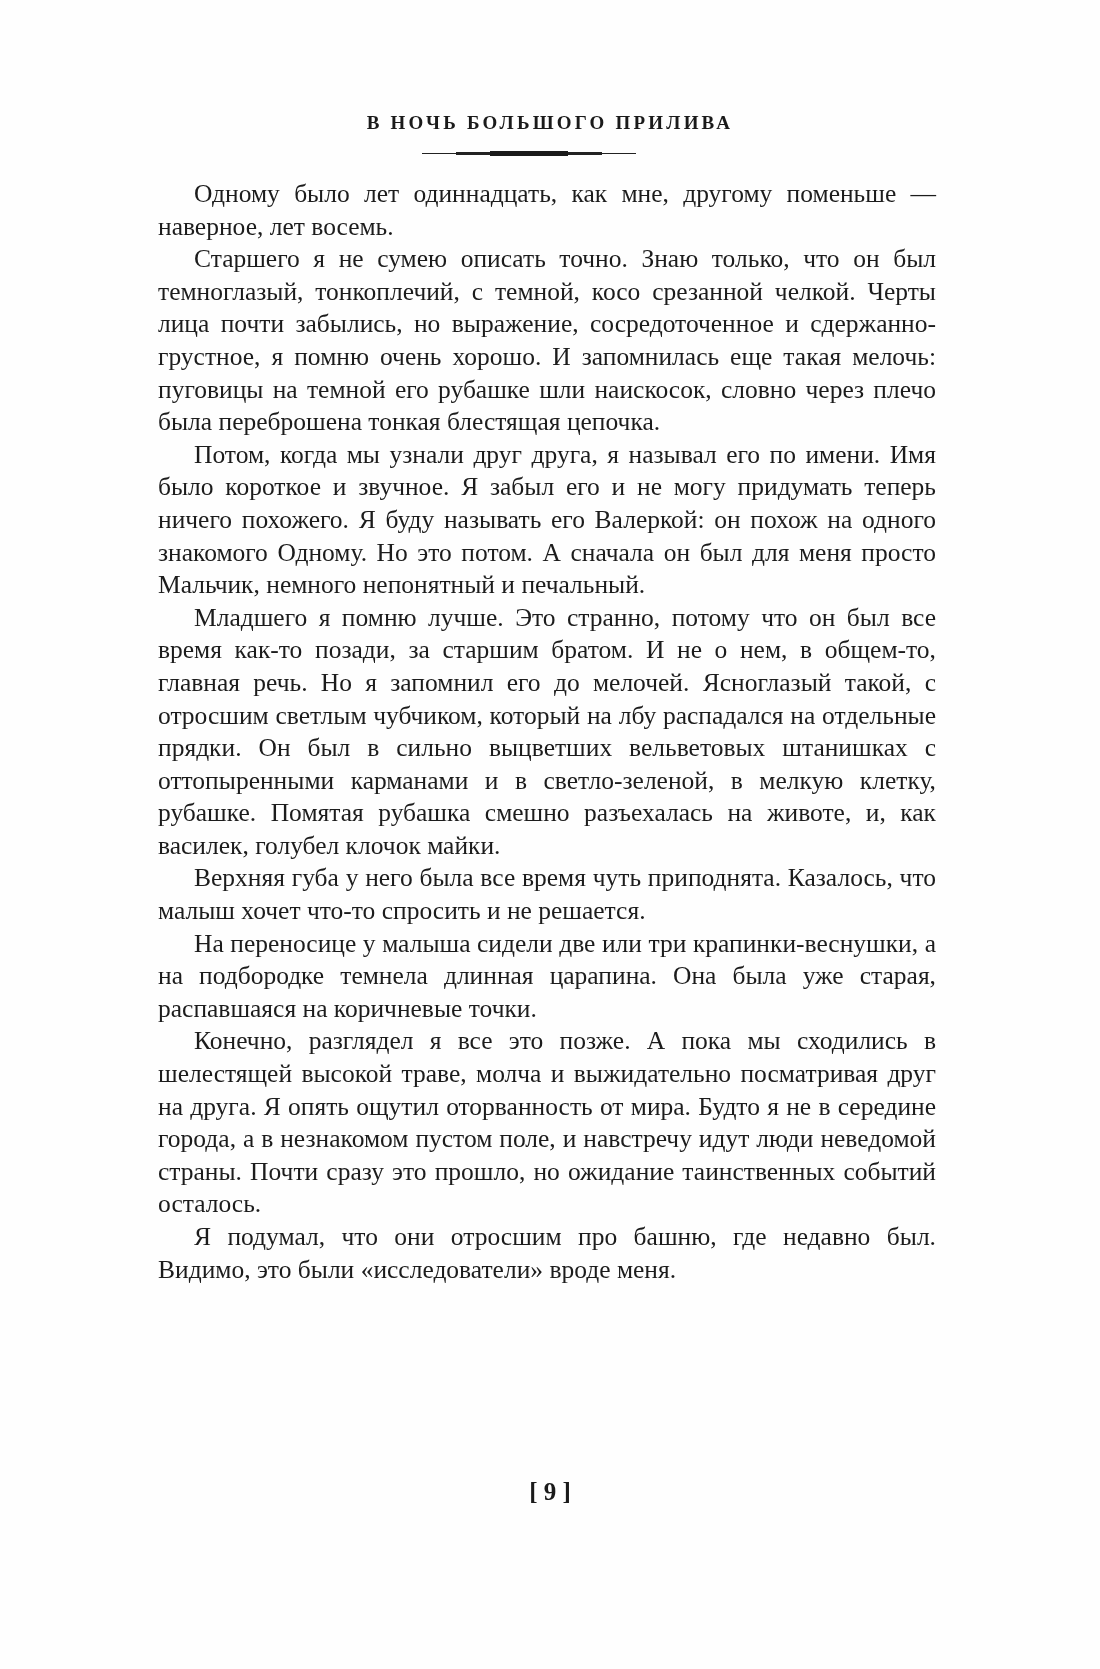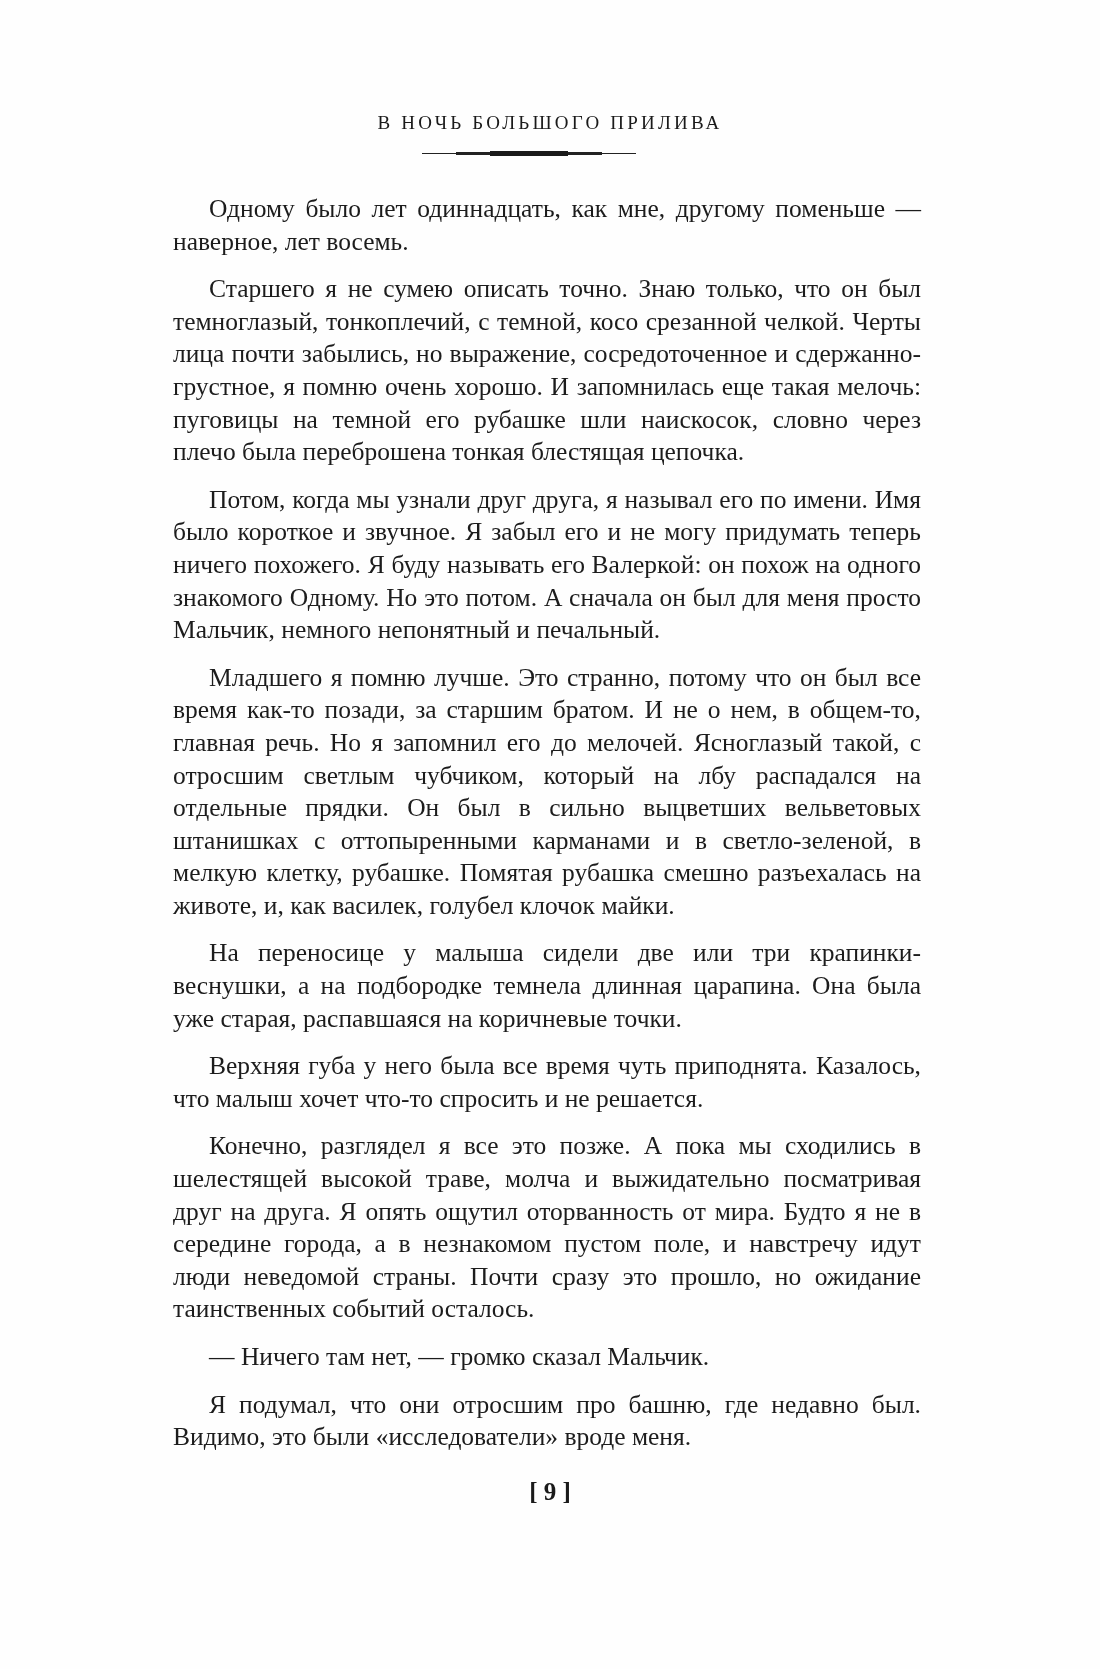--- a/index.html
+++ b/index.html
@@ -1,32 +1,32 @@
 <!DOCTYPE html>
 <html><head>
   <meta charset="utf-8">
   <style>
     html, body { margin: 0; padding: 0; background: #ffffff; }
     body { width: 1100px; height: 1669px; position: relative; overflow: hidden; }
     .page { position: absolute; left: 0; top: 0; width: 1100px; height: 1669px; background: #fefefe; }
     .running-head {
       position: absolute; left: 0; width: 1100px; top: 112px; text-align: center;
-      font-family: "Liberation Serif", serif; font-weight: normal; font-size: 19px;
+      font-family: "Liberation Serif", serif; font-weight: bold; font-size: 19px;
       letter-spacing: 3.2px; color: #1a1a1a;
     }
     .ornament { position: absolute; top: 151px; left: 422px; width: 214px; height: 6px; }
     .ornament .thin { position: absolute; left: 0; right: 0; top: 2px; height: 1px; background: #222; }
     .ornament .mid { position: absolute; left: 34px; right: 34px; top: 1px; height: 3px; background: #222; }
     .ornament .thick { position: absolute; left: 68px; right: 68px; top: 0px; height: 5px; background: #1a1a1a; }
     .body-text {
       position: absolute; left: 158px; top: 178px; width: 778px;
       font-family: "Liberation Serif", serif; font-size: 25.5px; line-height: 32.6px;
       color: #1c1c1c; text-align: justify; text-align-last: auto;
     }
-    .body-text p { margin: 15px; text-indent: 36px; }
+    .body-text p { margin: 0; text-indent: 36px; }
     .folio {
       position: absolute; left: 0; width: 1100px; top: 1478px; text-align: center;
       font-family: "Liberation Serif", serif; font-weight: bold; font-size: 25px; color: #1a1a1a;
     }
   </style>
 </head>
 <body>
 
 <div class="page">
   <div class="running-head">В НОЧЬ БОЛЬШОГО ПРИЛИВА</div>
@@ -34,21 +34,20 @@
     <div class="thin"></div>
     <div class="mid"></div>
     <div class="thick"></div>
   </div>
 
   <div class="body-text">
     <p>Одному было лет одиннадцать, как мне, другому поменьше — наверное, лет восемь.</p>
     <p>Старшего я не сумею описать точно. Знаю только, что он был темноглазый, тонкоплечий, с темной, косо срезанной челкой. Черты лица почти забылись, но выражение, сосредоточенное и сдержанно-грустное, я помню очень хорошо. И запомнилась еще такая мелочь: пуговицы на темной его рубашке шли наискосок, словно через плечо была переброшена тонкая блестящая цепочка.</p>
     <p>Потом, когда мы узнали друг друга, я называл его по имени. Имя было короткое и звучное. Я забыл его и не могу придумать теперь ничего похожего. Я буду называть его Валеркой: он похож на одного знакомого Одному. Но это потом. А сначала он был для меня просто Мальчик, немного непонятный и печальный.</p>
     <p>Младшего я помню лучше. Это странно, потому что он был все время как-то позади, за старшим братом. И не о нем, в общем-то, главная речь. Но я запомнил его до мелочей. Ясноглазый такой, с отросшим светлым чубчиком, который на лбу распадался на отдельные прядки. Он был в сильно выцветших вельветовых штанишках с оттопыренными карманами и в светло-зеленой, в мелкую клетку, рубашке. Помятая рубашка смешно разъехалась на животе, и, как василек, голубел клочок майки.</p>
+    <p>Верхняя губа у него была все время чуть приподнята. Казалось, что малыш хочет что-то спросить и не решается.</p>
     <p>На переносице у малыша сидели две или три крапинки-веснушки, а на подбородке темнела длинная царапина. Она была уже старая, распавшаяся на коричневые точки.</p>
-    <p>Верхняя губа у него была все время чуть приподнята. Казалось, что малыш хочет что-то спросить и не решается.</p>
     <p>Конечно, разглядел я все это позже. А пока мы сходились в шелестящей высокой траве, молча и выжидательно посматривая друг на друга. Я опять ощутил оторванность от мира. Будто я не в середине города, а в незнакомом пустом поле, и навстречу идут люди неведомой страны. Почти сразу это прошло, но ожидание таинственных событий осталось.</p>
-    <p>— Ничего там нет, — громко сказал Мальчик.</p>
     <p>Я подумал, что они отросшим про башню, где недавно был. Видимо, это были «исследователи» вроде меня.</p>
   </div>
 
   <div class="folio">[ 9 ]</div>
 </div>
 
 </body></html>

